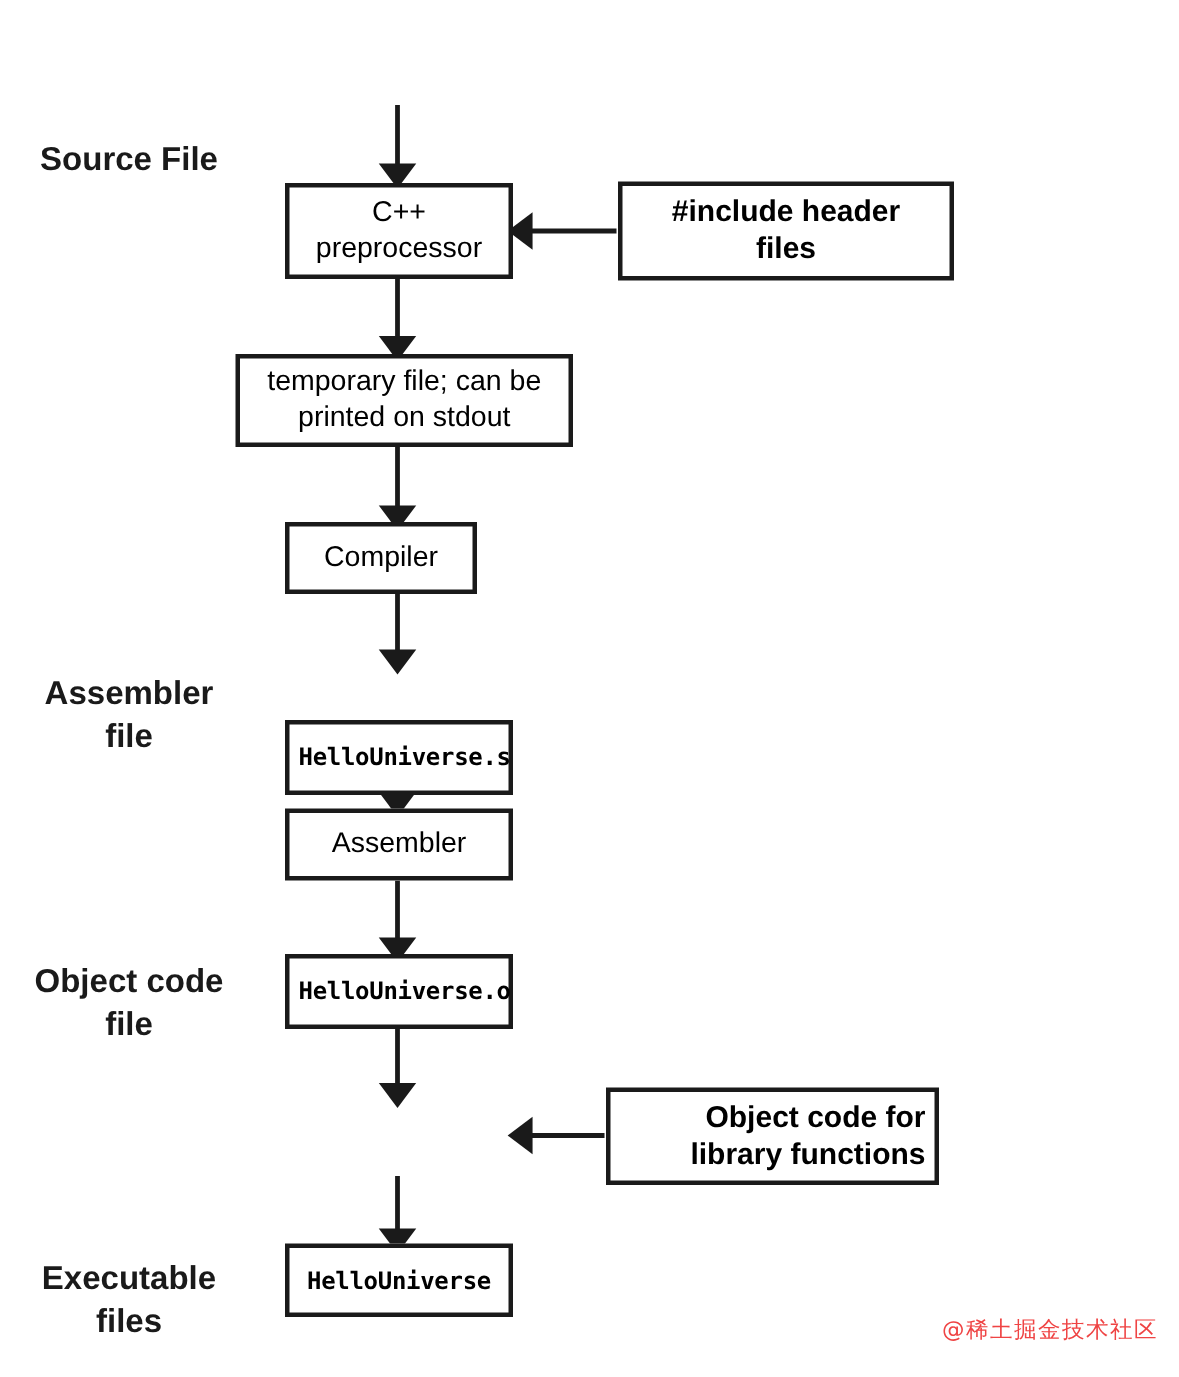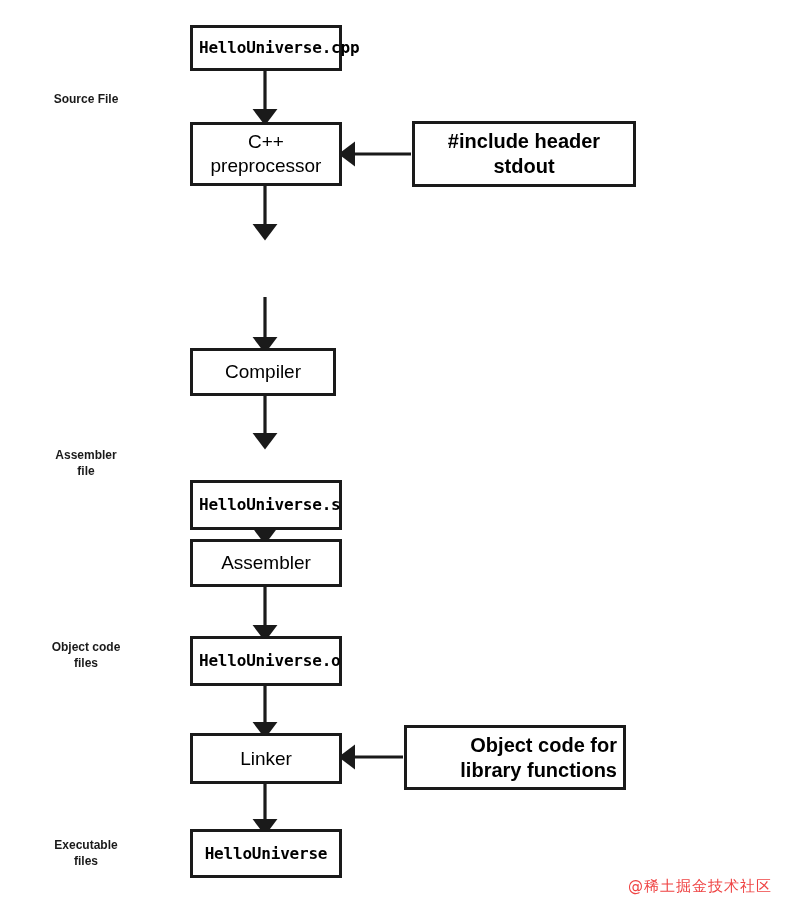--- a/index.html
+++ b/index.html
@@ -59,21 +59,21 @@
     font-family: "Liberation Sans", sans-serif;
     font-weight: bold;
     font-size: 20px;
   }
 
   
   .stage-label {
     position: absolute;
     font-family: "Liberation Sans", sans-serif;
     font-weight: bold;
-    font-size: 12px;
+    font-size: 22px;
     color: #1a1a1a;
     text-align: center;
     line-height: 1.3;
     white-space: pre-line;
     z-index: 3;
   }
 
   
   #wires {
     position: absolute;
@@ -135,59 +135,57 @@
       <line x1="265" y1="784" x2="265" y2="826" marker-end="url(#ah-down)"></line>
     </g>
   </svg>
 
   <div class="stage-label" style="left:16px; top:92px; width:140px;">Source File</div>
 
   <div class="stage-label" style="left:16px; top:448px; width:140px;">Assembler
 file</div>
 
   <div class="stage-label" style="left:16px; top:640px; width:140px;">Object code
-files</div>
+file</div>
 
   <div class="stage-label" style="left:16px; top:838px; width:140px;">Executable
 files</div>
 
-  <div class="box" style="left:190px; top:25px; width:152px; height:46px;">
-    <span class="mono">HelloUniverse.cpp</span>
-  </div>
 
   <div class="box" style="left:190px; top:122px; width:152px; height:64px;">
     <span class="sans">C++
 preprocessor</span>
   </div>
 
   <div class="box" style="left:412px; top:121px; width:224px; height:66px;">
     <span class="sans-bold">#include header
-stdout</span>
+files</span>
   </div>
 
+  <div class="box" style="left:157px; top:236px; width:225px; height:62px;">
+    <span class="sans">temporary file; can be
+printed on stdout</span>
+  </div>
 
-  <div class="box" style="left:190px; top:348px; width:146px; height:48px;">
+  <div class="box" style="left:190px; top:348px; width:128px; height:48px;">
     <span class="sans">Compiler</span>
   </div>
 
   <div class="box" style="left:190px; top:444px; width:152px; height:50px;margin-top:36px;">
     <span class="mono">HelloUniverse.s</span>
   </div>
 
   <div class="box" style="left:190px; top:539px; width:152px; height:48px;">
     <span class="sans">Assembler</span>
   </div>
 
   <div class="box" style="left:190px; top:636px; width:152px; height:50px;">
     <span class="mono">HelloUniverse.o</span>
   </div>
 
-  <div class="box" style="left:190px; top:733px; width:152px; height:51px;">
-    <span class="sans">Linker</span>
-  </div>
 
   <div class="box" style="left:404px; top:725px; width:222px; height:65px;text-align:right;">
     <span class="sans-bold">Object code for
 library functions</span>
   </div>
 
   <div class="box" style="left:190px; top:829px; width:152px; height:49px;">
     <span class="mono">HelloUniverse</span>
   </div>
 

